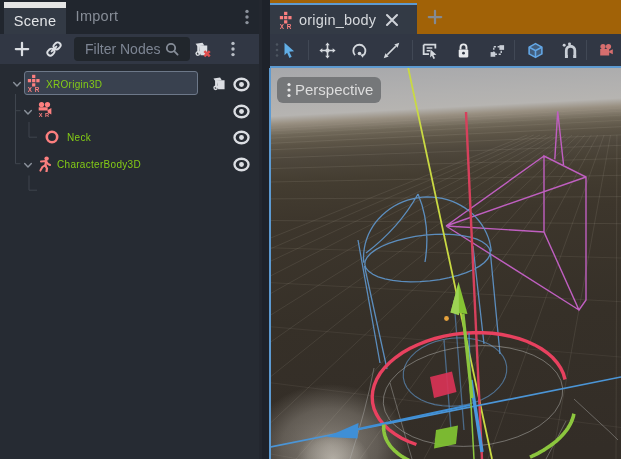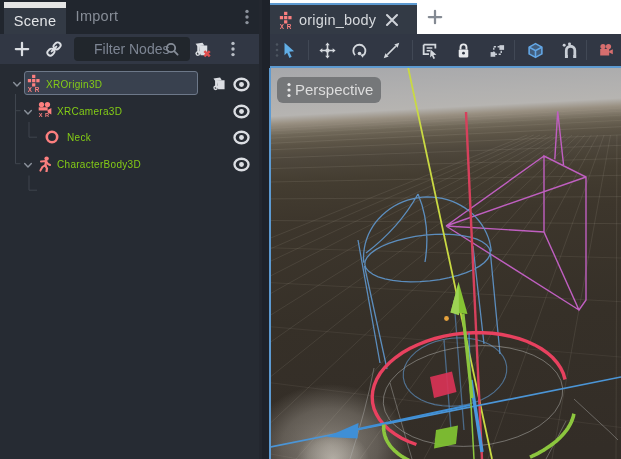--- a/index.html
+++ b/index.html
@@ -4,28 +4,28 @@
 html,body{width:621px;height:459px;overflow:hidden;background:#1e222a;font-family:"Liberation Sans",sans-serif}
 .abs{position:absolute}
 #root{position:relative;width:621px;height:459px}
 
 #lp{left:0;top:0;width:262px;height:459px;background:#262b33;border-right:3px solid #23272f}
 #ltabs{left:0;top:0;width:259px;height:34px;background:#21262e}
 .tab{position:absolute;top:0;height:32px;color:#878d97;font-size:14.5px;letter-spacing:0.3px;display:flex;align-items:center;justify-content:center}
 #tab-scene{left:4px;top:2px;height:32px;width:62px;background:#333a45;border-top:6px solid #e5e5e5;color:#e3e5e8}
 #tab-import{left:66px;width:62px}
 #ltoolbar{left:0;top:34px;width:259px;height:30px;background:#313744}
-#lsearch{position:absolute;left:74px;top:3px;width:116px;height:24px;background:#21262c;border-radius:4px;color:#7d8593;font-size:14px;line-height:24px;padding-left:20px}
+#lsearch{position:absolute;left:74px;top:3px;width:116px;height:24px;background:#21262c;border-radius:4px;color:#7d8593;font-size:14px;line-height:24px;padding-left:11px}
 #tree{left:0;top:64px;width:259px;height:395px;background:#262b33}
 .trow{position:absolute;left:0;width:259px;height:26.5px}
 .tname{position:absolute;top:50%;transform:translateY(-50%);color:#84cc16;font-size:10px;letter-spacing:0.3px;white-space:nowrap}
 #selbox{position:absolute;left:24px;top:0px;width:174px;height:24px;background:#39414f;border:1px solid #6d7889;border-radius:3px}
 .icon{position:absolute}
 
-#rp{left:270px;top:0;width:351px;height:459px;background:#ffffff}
+#rp{left:270px;top:0;width:351px;height:459px;background:#a16207}
 #rtab{position:absolute;left:0;top:3px;width:147px;height:31px;background:#333a45;border-top:2px solid #5d9ad1;display:flex;align-items:center}
 #rtabtext{color:#d6d9dd;font-size:14.5px;letter-spacing:0.2px;margin-left:29px}
 #rtoolbar{position:absolute;left:0;top:34px;width:351px;height:32px;background:#313744}
 #bluline{position:absolute;left:0;top:66px;width:351px;height:2px;background:#5d9ad1}
 #vp{position:absolute;left:-1px;top:68px;width:352px;height:391px;border-left:2px solid #5d9ad1}
 #persp{position:absolute;left:6px;top:9px;width:104px;height:26px;background:#757779;border-radius:6px;color:#dddddd;font-size:15px;line-height:26px}
 .sep{position:absolute;top:6px;width:1px;height:20px;background:#414855}
 </style></head><body>
 <div id="root">
     <div class="abs" id="lp"></div>
@@ -109,21 +109,20 @@
         <svg class="icon" style="left:21px;top:7px" width="14" height="14" viewBox="0 0 16 16">
           <path d="M4.2,6.2 L8,10.2 L11.8,6.2" fill="none" stroke="#8a919b" stroke-width="1.6" stroke-linecap="round" stroke-linejoin="round"></path>
         </svg>
         <svg class="icon" style="left:36px;top:3px" width="17" height="19" viewBox="0 0 16 18">
           <circle cx="5.2" cy="3.4" r="2.5" fill="#fc7f7f"></circle>
           <circle cx="10.8" cy="3.4" r="2.5" fill="#fc7f7f"></circle>
           <path d="M2.5,6 h8.5 v2.5 l3.5,-1.8 v6 l-3.5,-1.8 v-1.9 h-8.5 Z" fill="#fc7f7f"></path>
           <text x="2.6" y="15.4" font-size="5.4" font-weight="bold" fill="#fc7f7f" font-family="Liberation Sans">X</text>
           <text x="8.6" y="15.4" font-size="5.4" font-weight="bold" fill="#fc7f7f" font-family="Liberation Sans">R</text>
         </svg>
-        <div class="tname" style="left:57px">XRCamera3D</div>
         <svg class="icon" style="left:233px;top:5px" width="17" height="17" viewBox="0 0 16 16">
           <ellipse cx="8" cy="8" rx="6.6" ry="5.4" fill="none" stroke="#dbdee3" stroke-width="2.2"></ellipse>
           <circle cx="8" cy="8" r="2.3" fill="#dbdee3"></circle>
         </svg>
       </div>
       <div class="trow" style="top:60px">
         <svg class="icon" style="left:44px;top:5px" width="16" height="16" viewBox="0 0 16 16">
           <circle cx="8" cy="8" r="5.2" fill="none" stroke="#fc7f7f" stroke-width="2.6"></circle>
         </svg>
         <div class="tname" style="left:67px">Neck</div>

